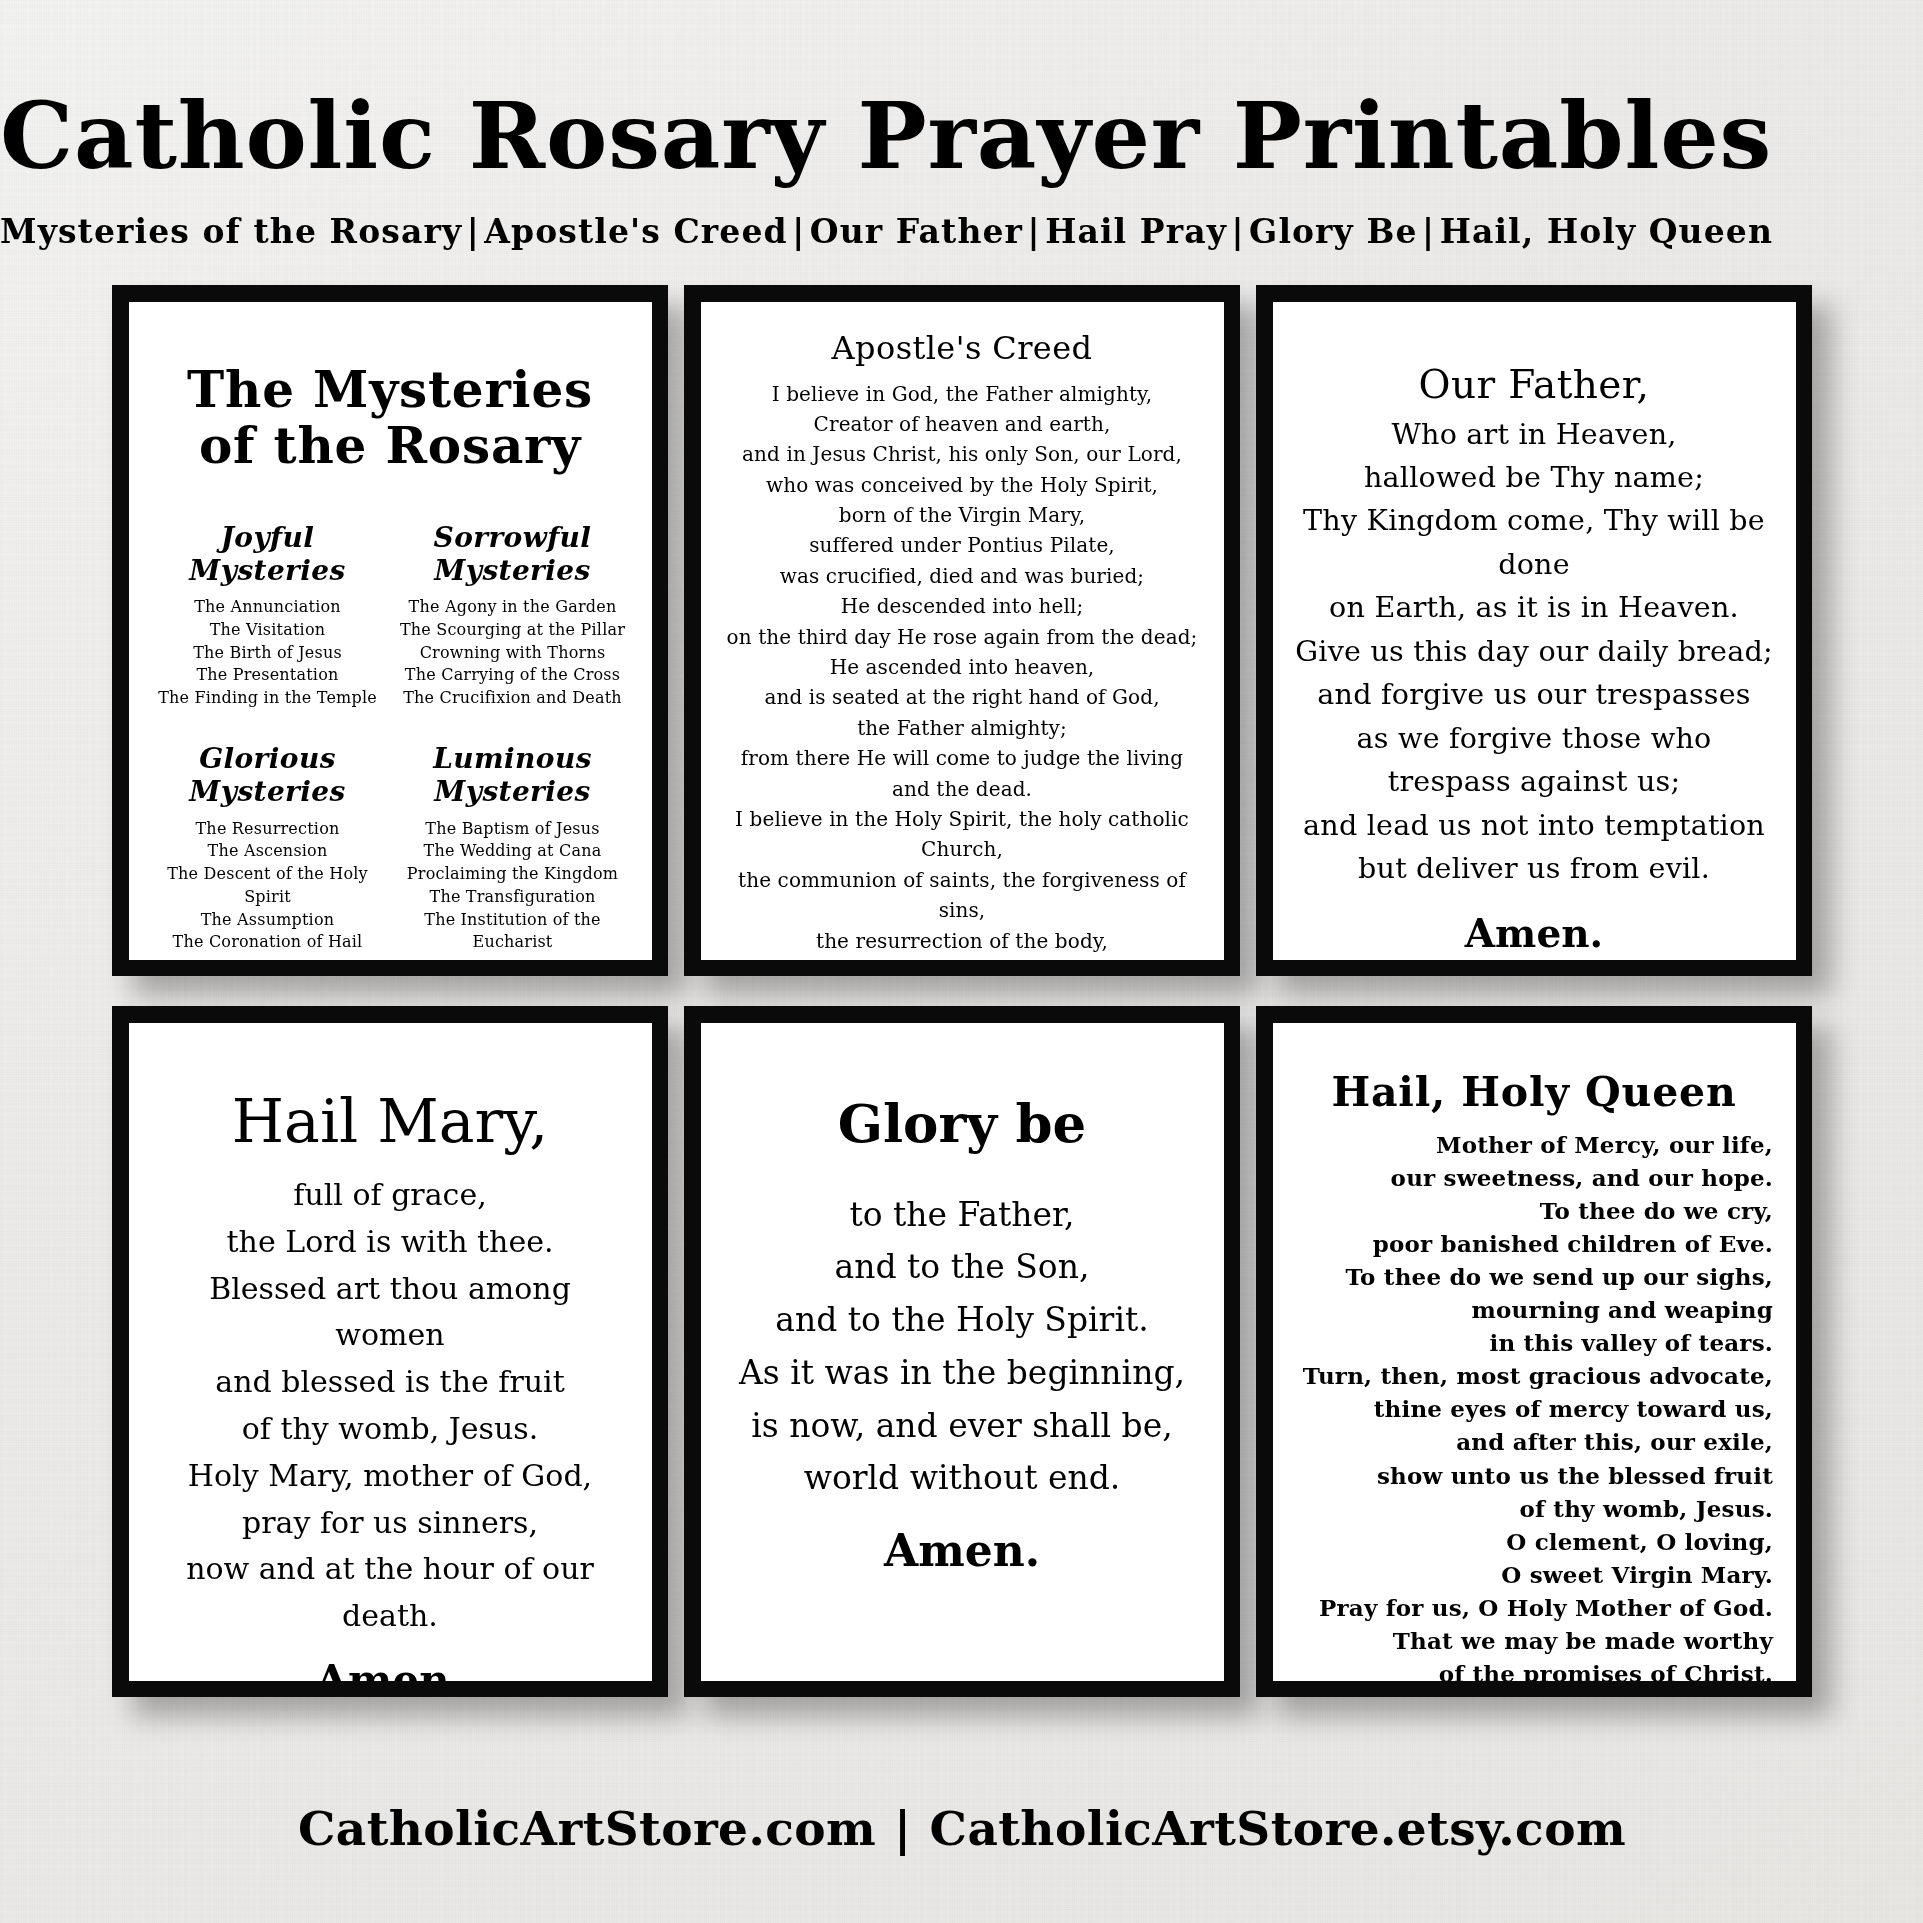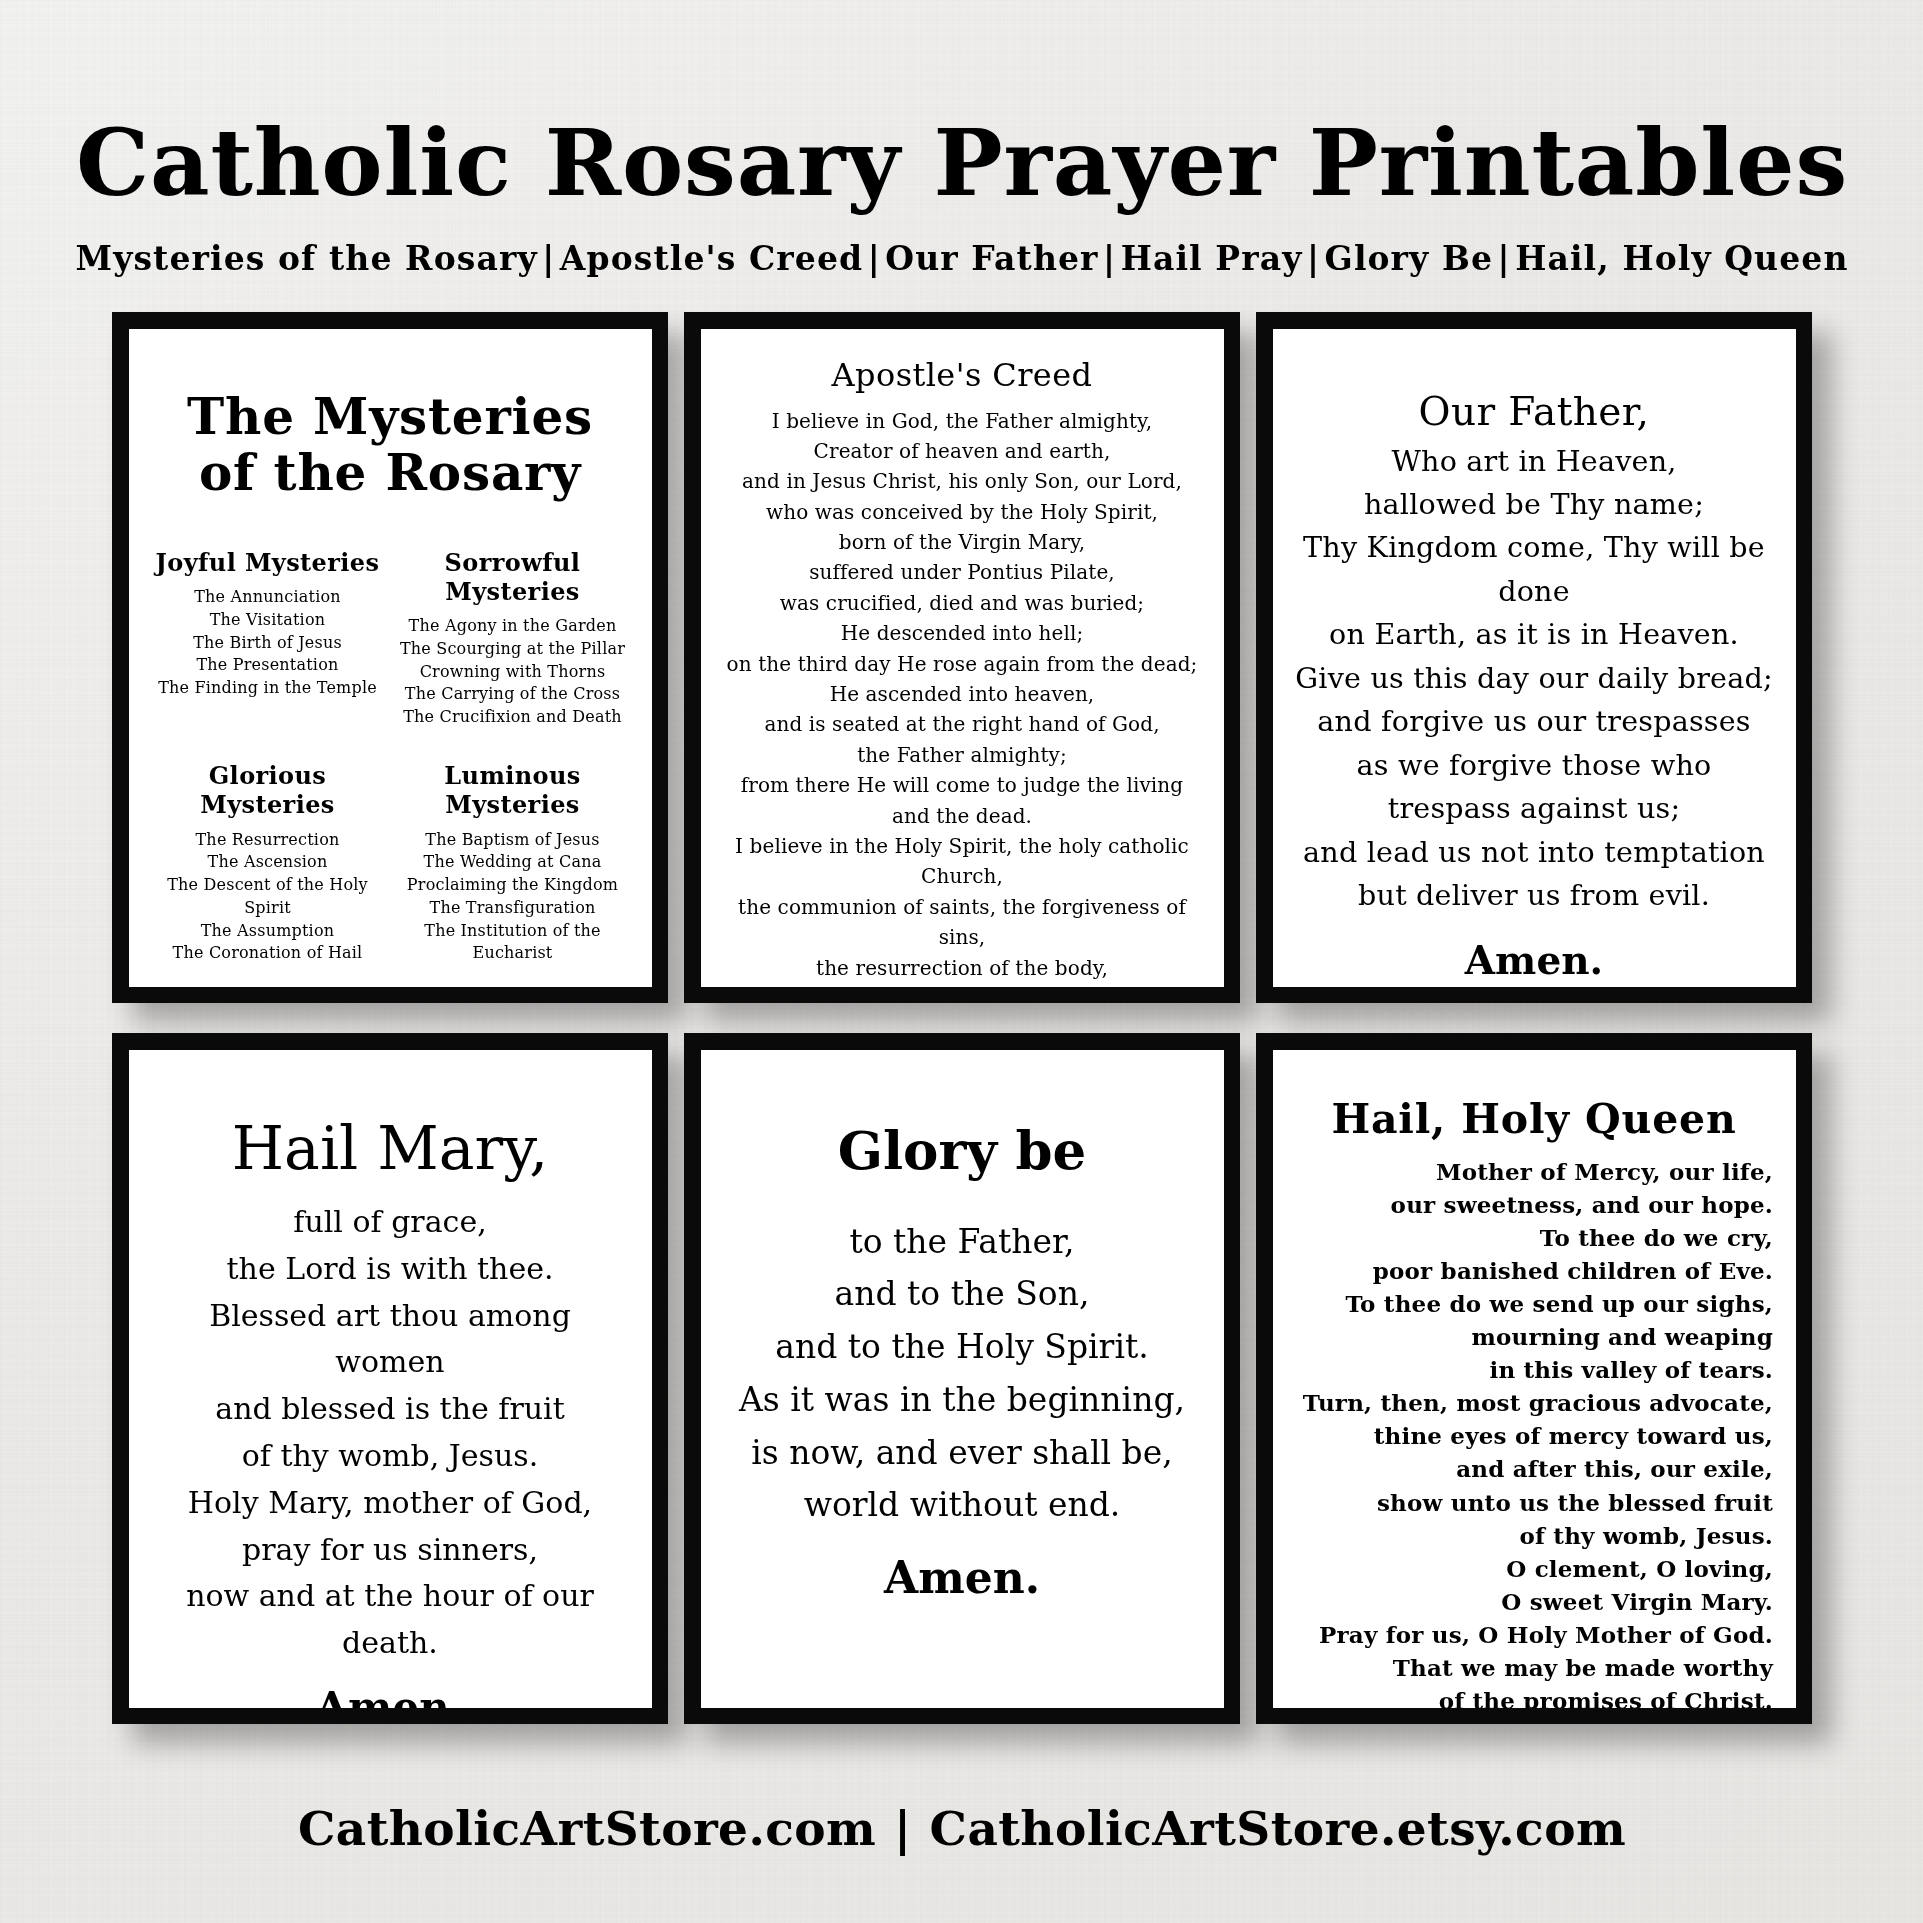--- a/index.html
+++ b/index.html
@@ -20,22 +20,21 @@
     content: "";
     position: absolute; inset: 0;
     background-image:
       repeating-linear-gradient(0deg, rgba(0,0,0,0.012) 0 0.8px, transparent 0.8px 2.3px),
       repeating-linear-gradient(90deg, rgba(0,0,0,0.012) 0 0.8px, transparent 0.8px 2.3px);
     pointer-events: none;
   }
 
   .header {
     position: relative;
-    text-align: center;
-    padding-top: 117px;
+    padding-top: 90px;
   }
   .main-title {
     font-family: "DejaVu Serif", serif;
     font-weight: bold;
     font-size: 92px;
     letter-spacing: 0.8px;
     color: #000;
     line-height: 1.0;
     margin: 0;
     white-space: nowrap;
@@ -95,23 +94,24 @@
     grid-template-columns: 1fr 1fr;
     column-gap: 12px;
     row-gap: 32px;
     margin-top: 47px;
     width: 100%;
   }
   .mys-block { text-align: center; }
   .mys-head {
     font-family: "DejaVu Serif", serif;
     font-weight: bold;
-    font-size: 24px;
+    font-size: 28px;
     letter-spacing: 0.4px;
     margin-bottom: 9.8px;
+    font-style: italic;
   }
   .mys-item {
     font-family: "DejaVu Serif", serif;
     font-size: 16px;
     line-height: 1.42;
     letter-spacing: 0.2px;
   }
 
   
   .creed-title {

